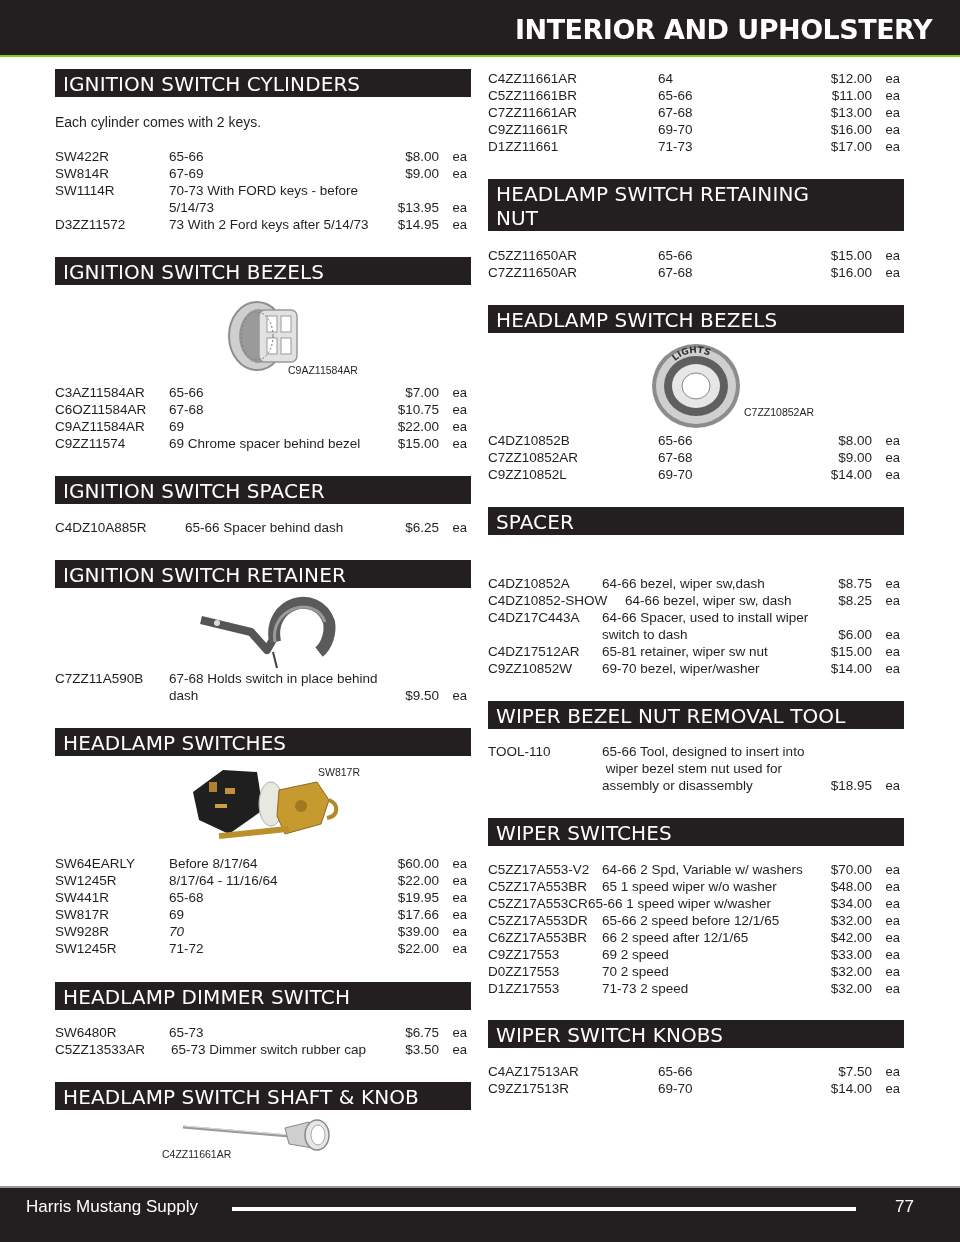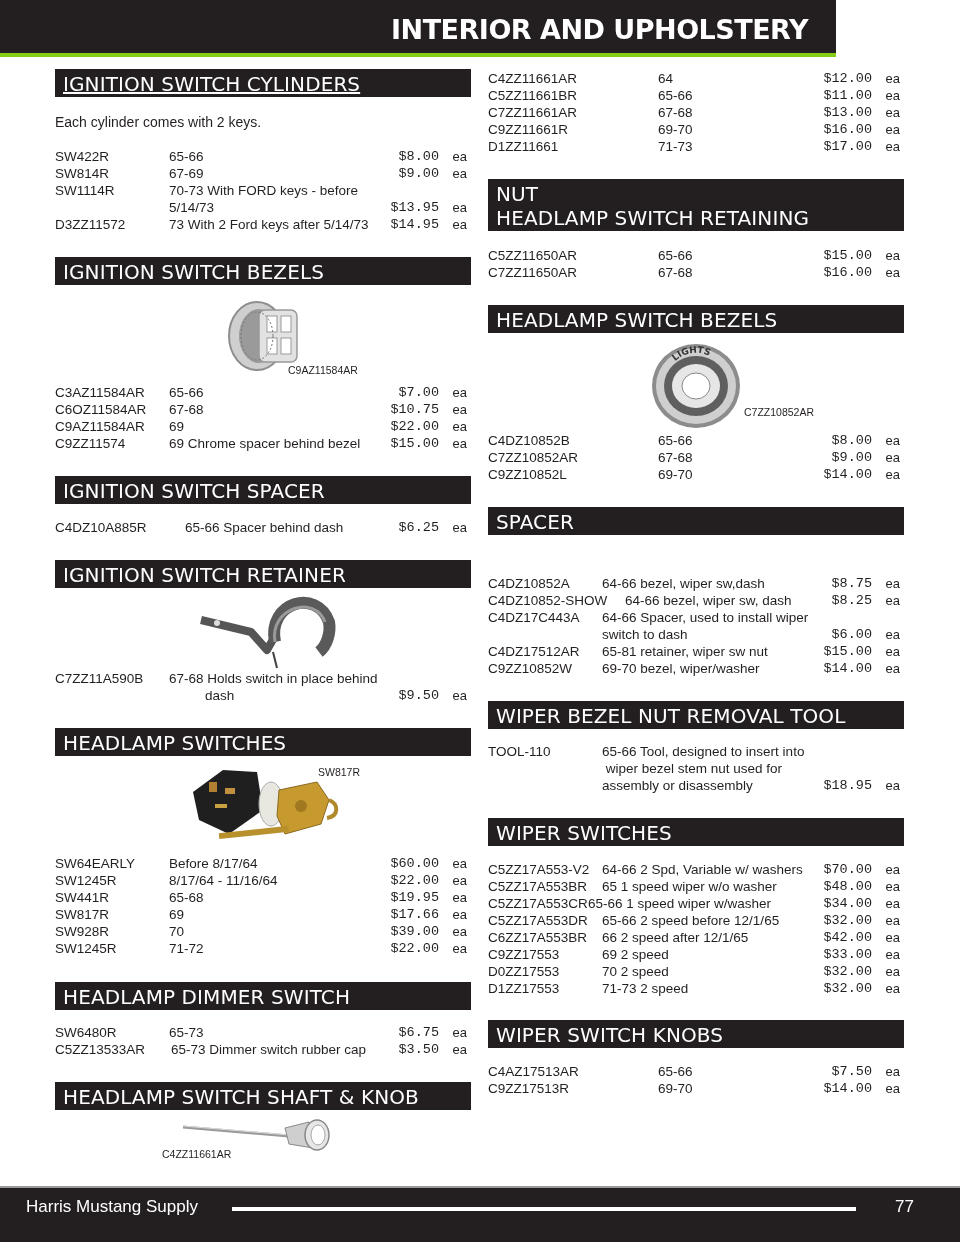--- a/index.html
+++ b/index.html
@@ -1,31 +1,31 @@
 <!DOCTYPE html>
 <html><head>
 <meta charset="utf-8">
 <style>
   * { box-sizing: border-box; margin: 0; padding: 0; }
   html, body { width: 960px; height: 1242px; background: #ffffff; overflow: hidden; }
   body { position: relative; font-family: "Liberation Sans", "DejaVu Sans", sans-serif; color: #231f20; }
 
-  .topbar { position: absolute; left: 0; top: 0; width: 836px; height: 57px; background: #231f20; border-bottom: 4px solid #84cc16; }
+  .topbar { position: absolute; left: 0; top: 0; width: 960px; height: 57px; background: #231f20; border-bottom: 2px solid #84cc16; }
   .topbar .title { position: absolute; right: 28px; top: 14px; color: #fff; font-family: "DejaVu Sans", sans-serif; font-weight: bold; font-size: 27px; letter-spacing: -0.5px; }
 
   .col { position: absolute; top: 0; width: 416px; }
   .col-left { left: 55px; }
   .col-right { left: 488px; }
 
   .hdr { position: absolute; left: 0; width: 416px; background: #231f20; color: #fff; font-family: "DejaVu Sans", sans-serif; font-size: 20px; line-height: 24px; padding: 3px 7px 1px 8px; letter-spacing: 0.1px; }
 
   .row { position: absolute; left: 0; width: 416px; font-size: 13.5px; line-height: 17px; color: #231f20; }
   .row .pn { position: absolute; left: 0; top: 0; white-space: nowrap; }
   .row .desc { position: absolute; top: 0; white-space: nowrap; }
-  .row .price { position: absolute; right: 32px; top: 0; text-align: right; white-space: nowrap; font-family: Liberation Mono, monospace; }
+  .row .price { position: absolute; right: 32px; top: 0; text-align: right; white-space: nowrap; }
   .row .ea { position: absolute; right: 4px; top: 0; font-size: 13px; }
 
   .note { position: absolute; left: 0; font-size: 14px; }
   .cap { position: absolute; font-size: 10.5px; color: #231f20; white-space: nowrap; }
 
   .img { position: absolute; }
 
   .footer { position: absolute; left: 0; top: 1186px; width: 960px; height: 56px; background: #231f20; border-top: 2px solid #9a9a9a; }
   .footer .brand { position: absolute; left: 26px; top: 9px; color: #fff; font-size: 17px; }
   .footer .rule { position: absolute; left: 232px; top: 19px; width: 624px; height: 4px; background: #fff; }
@@ -33,21 +33,21 @@
 </style>
 </head>
 <body>
 
 <div class="topbar">
   <div class="title">INTERIOR AND UPHOLSTERY</div>
 </div>
 
 <div class="col col-left">
 
-  <div class="hdr" style="top:69px;text-decoration:underline;">IGNITION SWITCH CYLINDERS</div>
+  <div class="hdr" style="top:69px;">IGNITION SWITCH CYLINDERS</div>
   <div class="note" style="top:114px;">Each cylinder comes with 2 keys.</div>
 
   <div class="row" style="top:148px;">
     <span class="pn">SW422R</span>
     <span class="desc" style="left:114px;">65-66</span>
     <span class="price">$8.00</span>
     <span class="ea">ea</span>
   </div>
   <div class="row" style="top:165px;">
     <span class="pn">SW814R</span>
@@ -123,21 +123,21 @@
       <path d="M4 28 L54 40 L70 58 L78 44" fill="none" stroke="#555" stroke-width="8" stroke-linejoin="round"></path>
       <path d="M78 50 C 70 10, 120 -4, 132 30 C 134 40, 130 54, 122 60" fill="none" stroke="#5a5a5a" stroke-width="12"></path>
       <path d="M78 50 C 72 16, 118 2, 128 30" fill="none" stroke="#9a9a9a" stroke-width="3"></path>
       <circle cx="20" cy="31" r="3" fill="#ddd"></circle>
       <line x1="76" y1="60" x2="80" y2="76" stroke="#444" stroke-width="2"></line>
     </svg>
   </div>
   <div class="row" style="top:670px;">
     <span class="pn">C7ZZ11A590B</span>
     <span class="desc" style="left:114px;">67-68 Holds switch in place behind</span>
-    <span class="desc" style="left:114px; top:17px;margin-left:36px;">dash</span>
+    <span class="desc" style="left:114px; top:17px;">dash</span>
     <span class="price" style="top:17px;">$9.50</span>
     <span class="ea" style="top:17px;">ea</span>
   </div>
 
   <div class="hdr" style="top:728px;">HEADLAMP SWITCHES</div>
   <div class="img" style="left:134px; top:764px; width:156px; height:82px;">
     <svg width="156" height="82" viewBox="0 0 156 82">
       <polygon points="4,28 34,6 68,8 74,46 40,70 10,56" fill="#1f1f1f"></polygon>
       <rect x="20" y="18" width="8" height="10" fill="#b08030"></rect>
       <rect x="36" y="24" width="10" height="6" fill="#c09040"></rect>
@@ -170,21 +170,21 @@
     <span class="ea">ea</span>
   </div>
   <div class="row" style="top:906px;">
     <span class="pn">SW817R</span>
     <span class="desc" style="left:114px;">69</span>
     <span class="price">$17.66</span>
     <span class="ea">ea</span>
   </div>
   <div class="row" style="top:923px;">
     <span class="pn">SW928R</span>
-    <span class="desc" style="left:114px;">70</span>
+    <span class="desc" style="left:114px;font-style:italic;">70</span>
     <span class="price">$39.00</span>
     <span class="ea">ea</span>
   </div>
   <div class="row" style="top:940px;">
     <span class="pn">SW1245R</span>
     <span class="desc" style="left:114px;">71-72</span>
     <span class="price">$22.00</span>
     <span class="ea">ea</span>
   </div>
 
@@ -242,22 +242,22 @@
     <span class="ea">ea</span>
   </div>
   <div class="row" style="top:138px;">
     <span class="pn">D1ZZ11661</span>
     <span class="desc" style="left:170px;">71-73</span>
     <span class="price">$17.00</span>
     <span class="ea">ea</span>
   </div>
 
   <div class="hdr" style="top:179px;">
+    <div>HEADLAMP SWITCH RETAINING</div>
     <div>NUT</div>
-    <div>HEADLAMP SWITCH RETAINING</div>
   </div>
   <div class="row" style="top:247px;">
     <span class="pn">C5ZZ11650AR</span>
     <span class="desc" style="left:170px;">65-66</span>
     <span class="price">$15.00</span>
     <span class="ea">ea</span>
   </div>
   <div class="row" style="top:264px;">
     <span class="pn">C7ZZ11650AR</span>
     <span class="desc" style="left:170px;">67-68</span>

